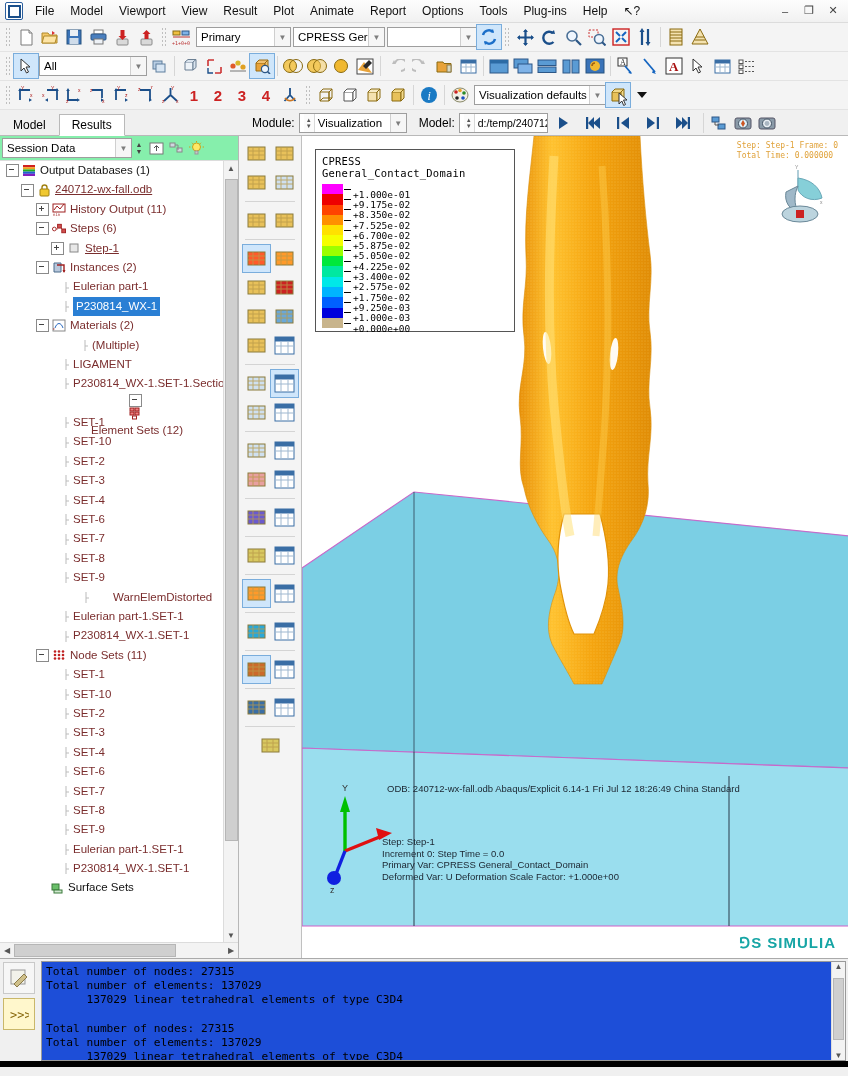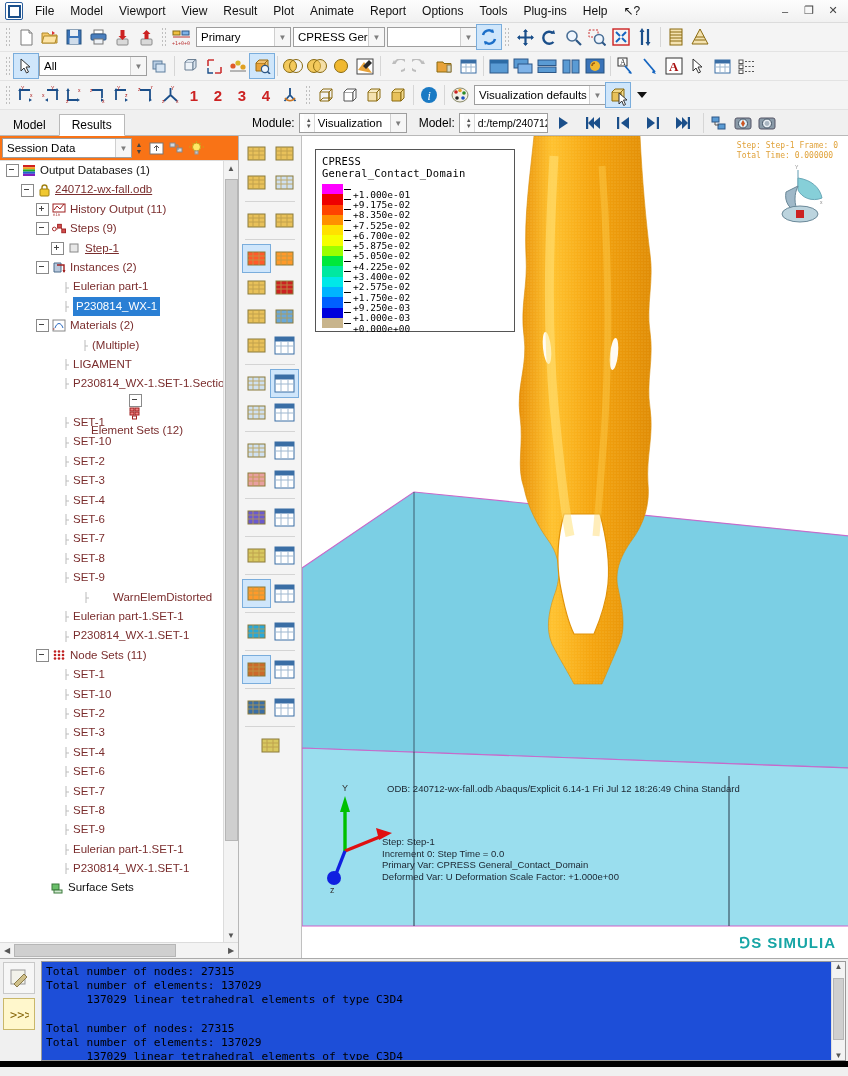--- a/index.html
+++ b/index.html
@@ -32,21 +32,21 @@
               display:flex;align-items:center;justify-content:center;color:#7d7d7d;font-size:8px;}
   .spin{width:10px;height:18px;display:flex;flex-direction:column;justify-content:center;align-items:center;
         border-right:1px solid #d8d8d8;color:#555;font-size:6px;line-height:6px;background:#fbfbfb;}
   .tab{padding:3px 12px 3px;font-size:12px;border:1px solid transparent;border-bottom:none;}
   .tab.on{background:#fff;border-color:#b9b9b9;border-bottom:1px solid #fff;position:relative;top:1px;}
   .lab{font-size:12px;padding:0 4px;}
 
   
   .main{display:flex;height:822px;}
   .tree{width:238px;background:#fff;border-right:1px solid #b7b7b7;display:flex;flex-direction:column;}
-  .sdrow{display:flex;align-items:center;height:22px;background:#f97316;border-bottom:1px solid #dcdcdc;padding:1px 2px;}
+  .sdrow{display:flex;align-items:center;height:22px;background:#86efac;border-bottom:1px solid #dcdcdc;padding:1px 2px;}
   .treebody{flex:1;position:relative;overflow:hidden;background:#fff;font-size:11.5px;}
   .tnode{display:flex;align-items:center;height:19.4px;white-space:nowrap;line-height:19.4px;}
   .tw{width:11px;height:11px;border:1px solid #8a8a8a;background:#fff;margin-right:3px;flex:0 0 auto;
       position:relative;font-size:9px;line-height:9px;color:#333;text-align:center;}
   .tw:after{content:"";position:absolute;left:2px;top:4px;width:5px;height:1px;background:#444;}
   .tw.plus:before{content:"";position:absolute;left:4px;top:2px;width:1px;height:5px;background:#444;}
   .tnode .tico{width:14px;height:14px;margin-right:4px;flex:0 0 auto;display:flex;align-items:center;justify-content:center;}
   .tlbl{color:#7a2d2d;}
   .tlbl.blk{color:#111;}
   .tlbl.ul{text-decoration:underline;}
@@ -705,21 +705,21 @@
           <div class="tnode" style="padding-left: 36px;">
             <span class="tw"></span>
             <span class="tico">
               <svg width="15" height="12" viewBox="0 0 15 12">
                 <circle cx="2.5" cy="6" r="2" fill="none" stroke="#a02020"></circle>
                 <rect x="6" y="1" width="4" height="4" fill="#d05050" stroke="#a02020"></rect>
                 <rect x="10.5" y="6" width="4" height="4" fill="#d05050" stroke="#a02020"></rect>
                 <path d="M4.5 6h1.5M10 5l.5 1" stroke="#a02020"></path>
               </svg>
             </span>
-            <span class="tlbl">Steps (9)</span>
+            <span class="tlbl">Steps (6)</span>
           </div>
           <div class="tnode" style="padding-left: 51px;">
             <span class="tw plus"></span>
             <span class="tico">
               <svg width="12" height="12" viewBox="0 0 12 12">
                 <rect x="2" y="2" width="8" height="8" fill="#e8e8e8" stroke="#888"></rect>
               </svg>
             </span>
             <span class="tlbl ul">Step-1</span>
           </div>

